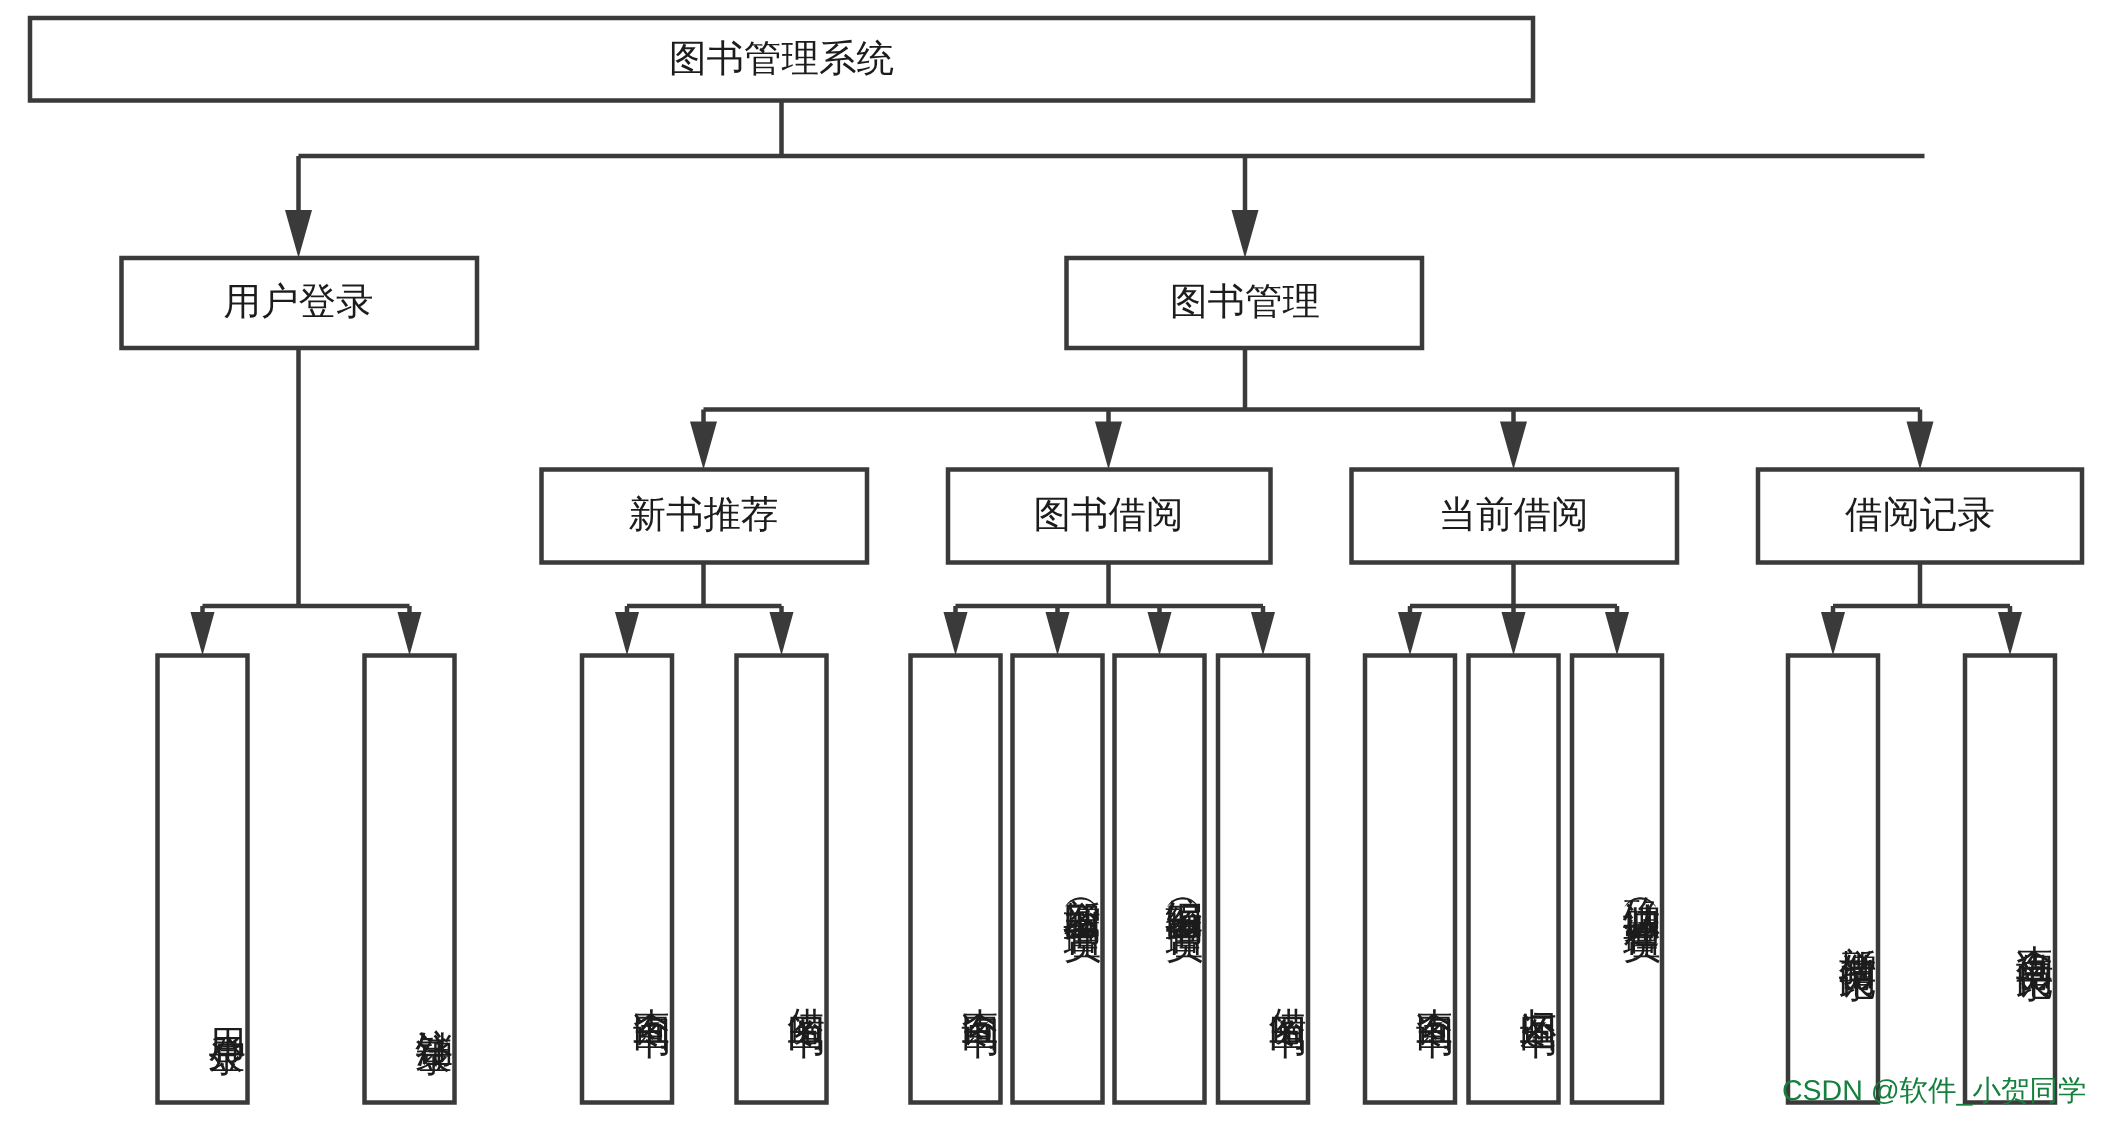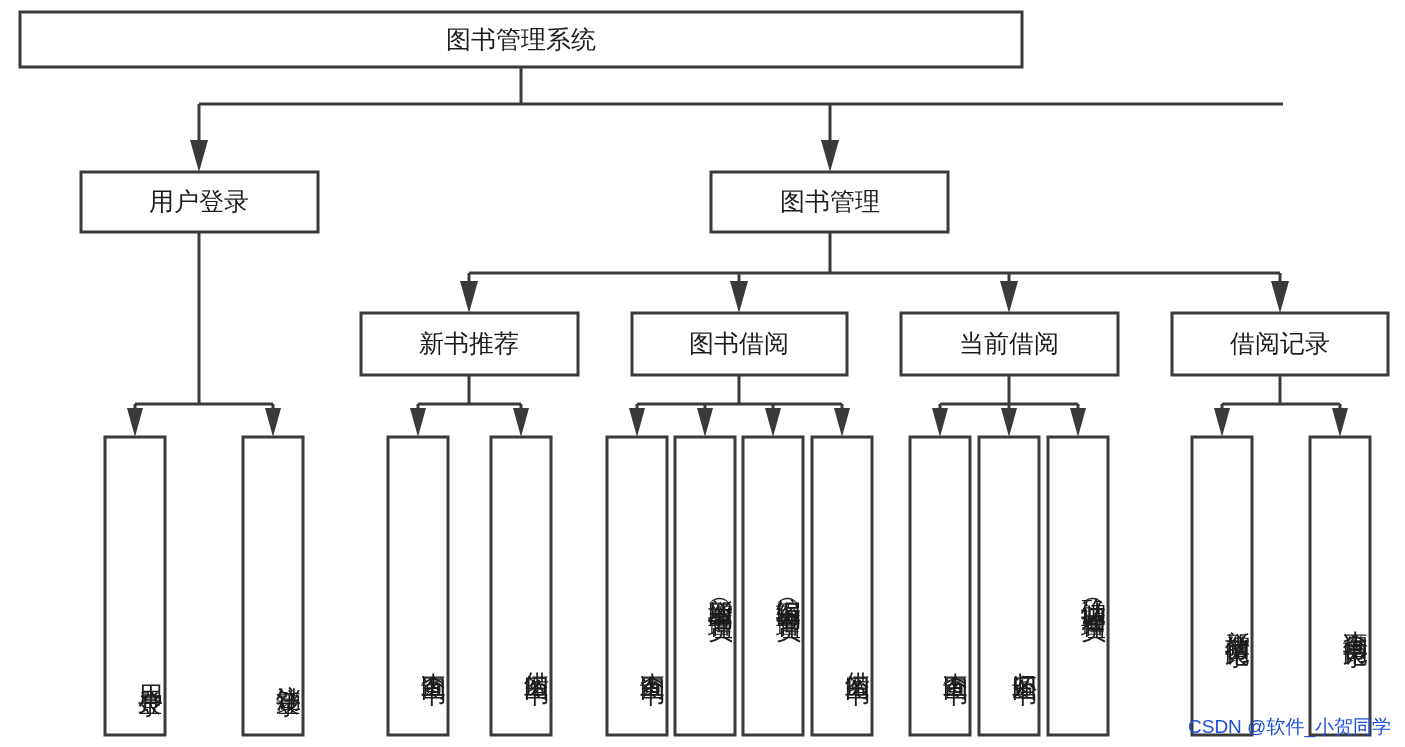--- a/index.html
+++ b/index.html
@@ -59,21 +59,21 @@
     display: flex;
     align-items: flex-start;
     justify-content: center;
     white-space: nowrap;
     pointer-events: none;
   }
   .watermark {
     position: absolute;
     font-family: "Liberation Sans", "DejaVu Sans", sans-serif;
     font-size: 19px;
-    color: #1d4ed8;
+    color: #15803d;
     white-space: nowrap;
     left: 1188px;
     top: 714px;
   }
 </style>
 </head>
 <body>
 
 <div id="diagram-root">
 

